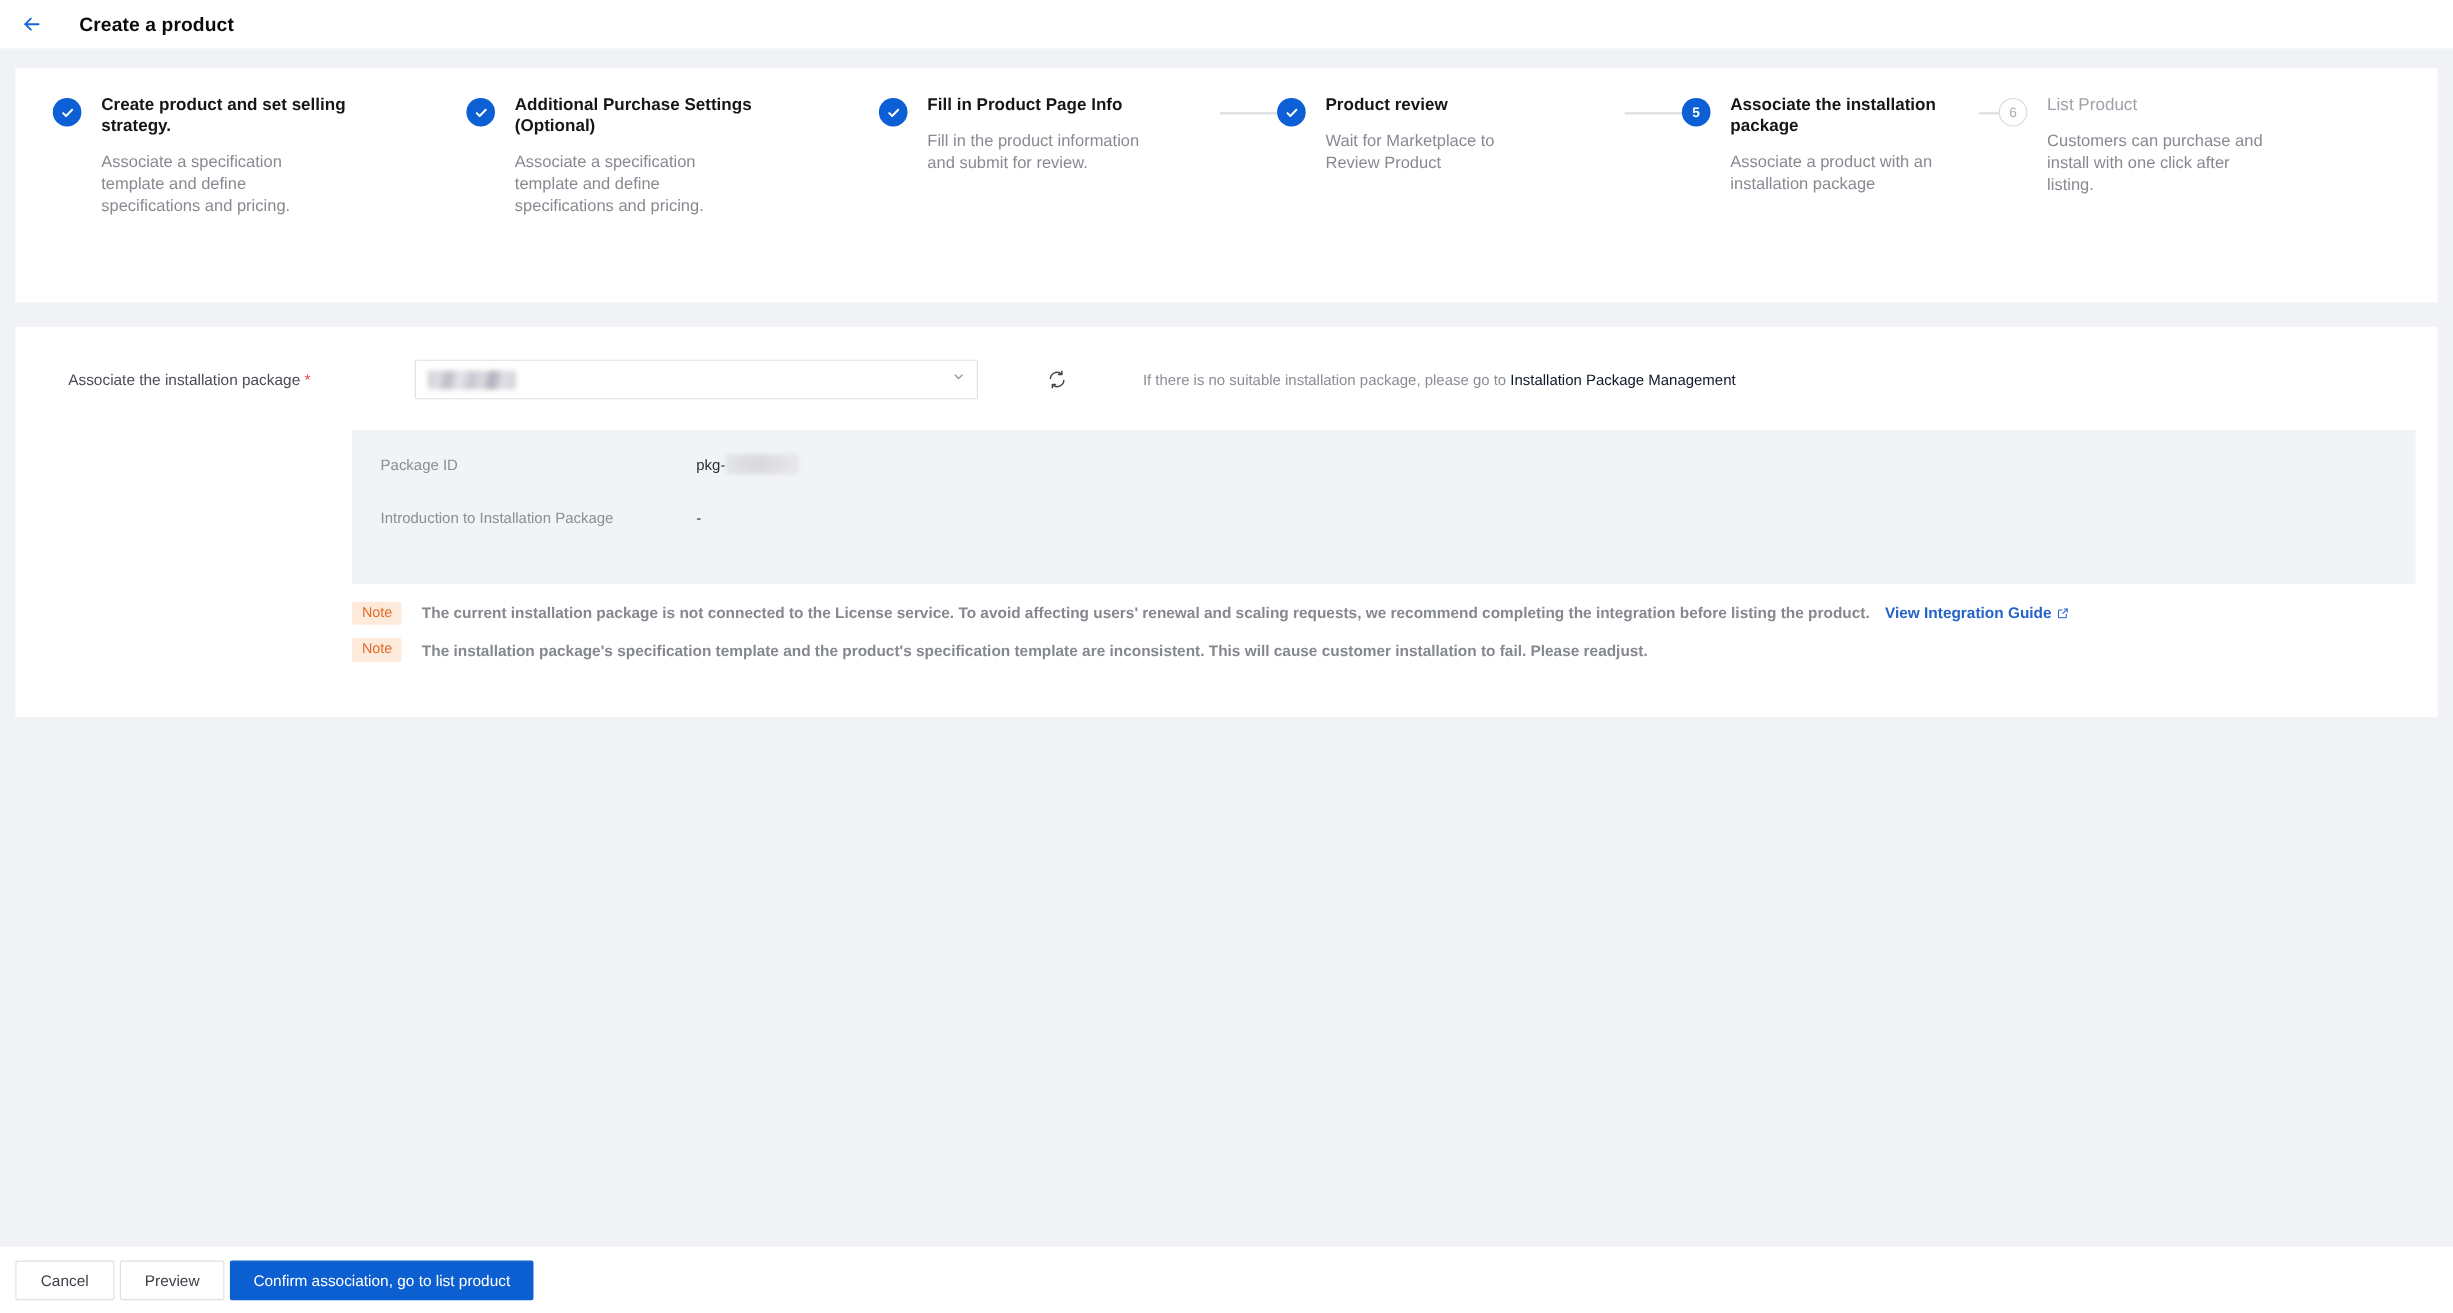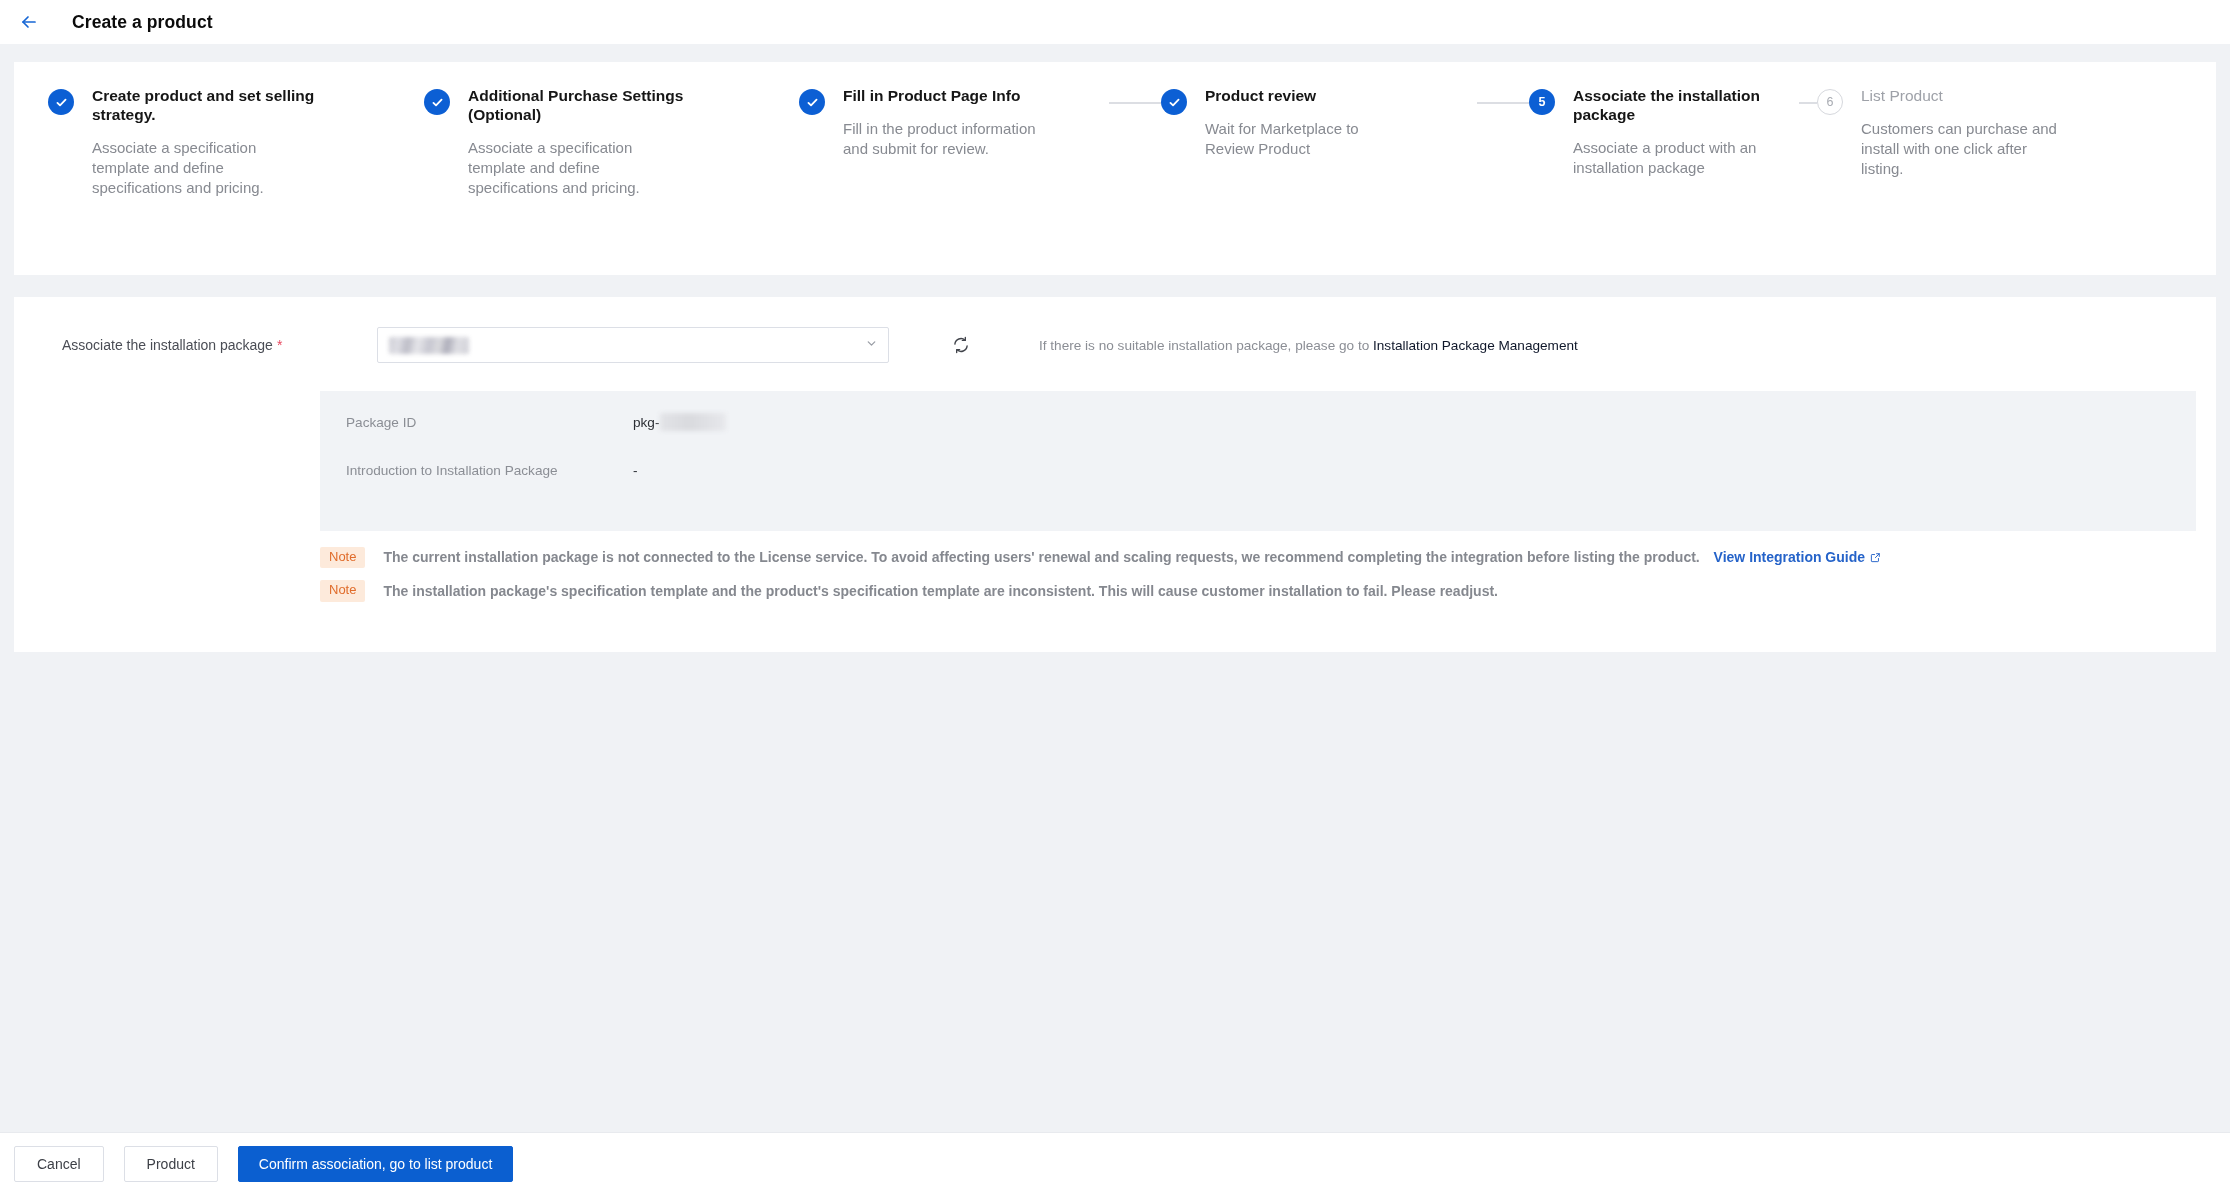--- a/index.html
+++ b/index.html
@@ -255,21 +255,21 @@
   .footer {
     position: absolute;
     left: 0; bottom: 0;
     width: 2230px;
     height: 62px;
     background: #ffffff;
     border-top: 1px solid #e8eaee;
     display: flex;
     align-items: center;
     padding-left: 14px;
-    gap: 20px;
+    gap: 5px;
   }
   .btn {
     height: 36px;
     border: 1px solid #dcdfe6;
     background: #fff;
     color: #3c3f46;
     font-size: 14px;
     border-radius: 2px;
     padding: 0 22px;
     cursor: pointer;
@@ -440,15 +440,15 @@
     <div class="note-row">
       <span class="note-badge">Note</span>
       <span class="note-text">The installation package's specification template and the product's specification template are inconsistent. This will cause customer installation to fail. Please readjust.</span>
     </div>
 
   </div>
 </div>
 
 <div class="footer">
   <button class="btn">Cancel</button>
-  <button class="btn">Product</button>
+  <button class="btn">Preview</button>
   <button class="btn primary">Confirm association, go to list product</button>
 </div>
 
 </body></html>

